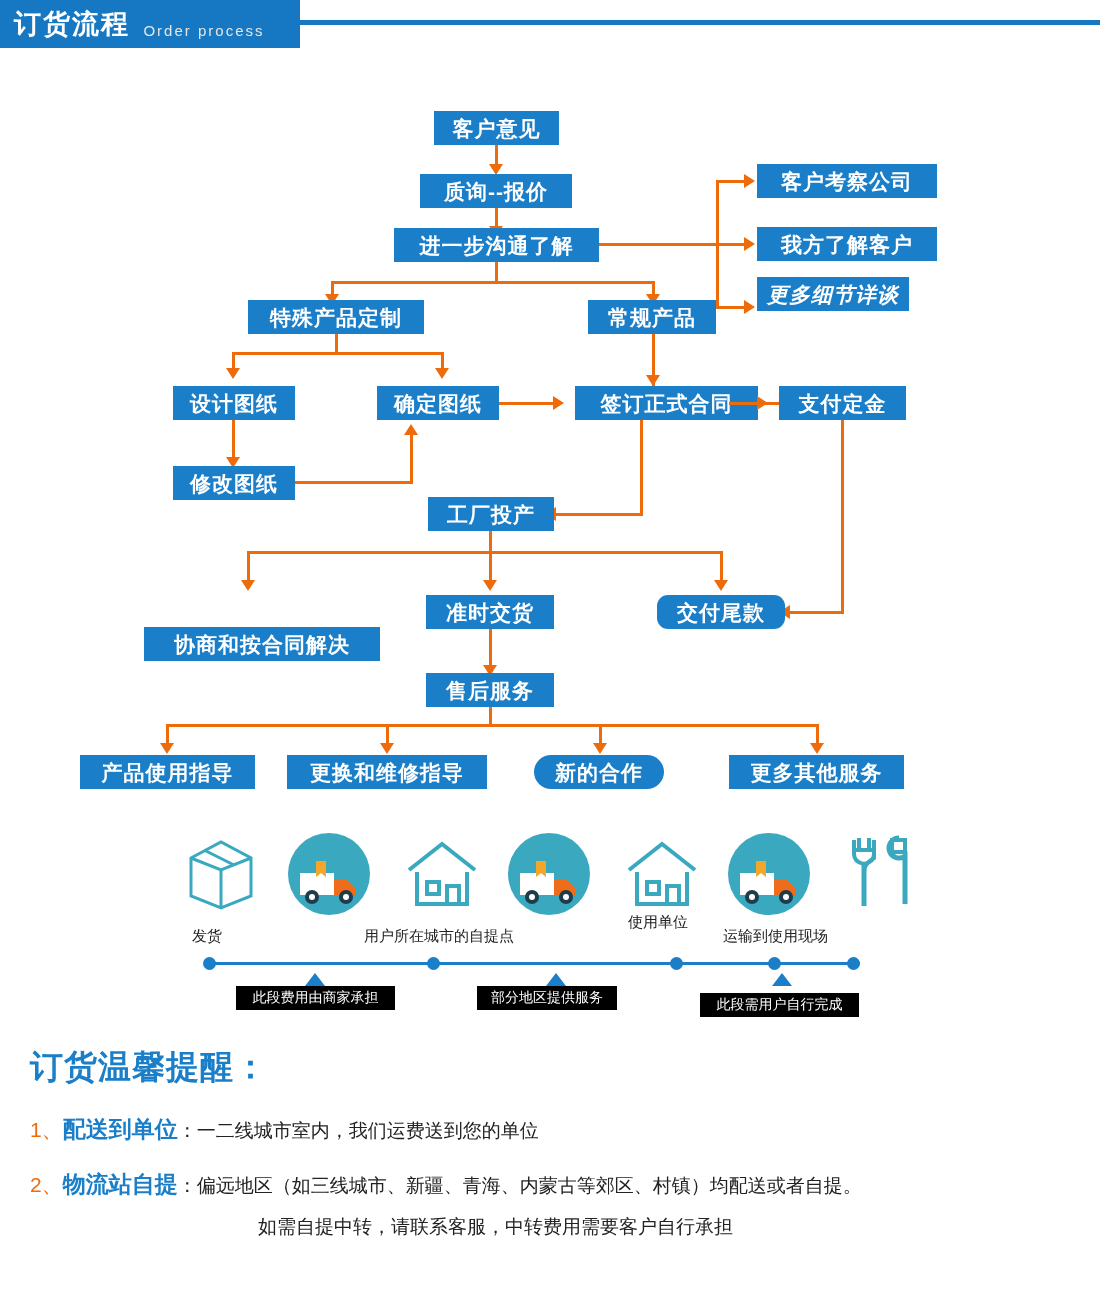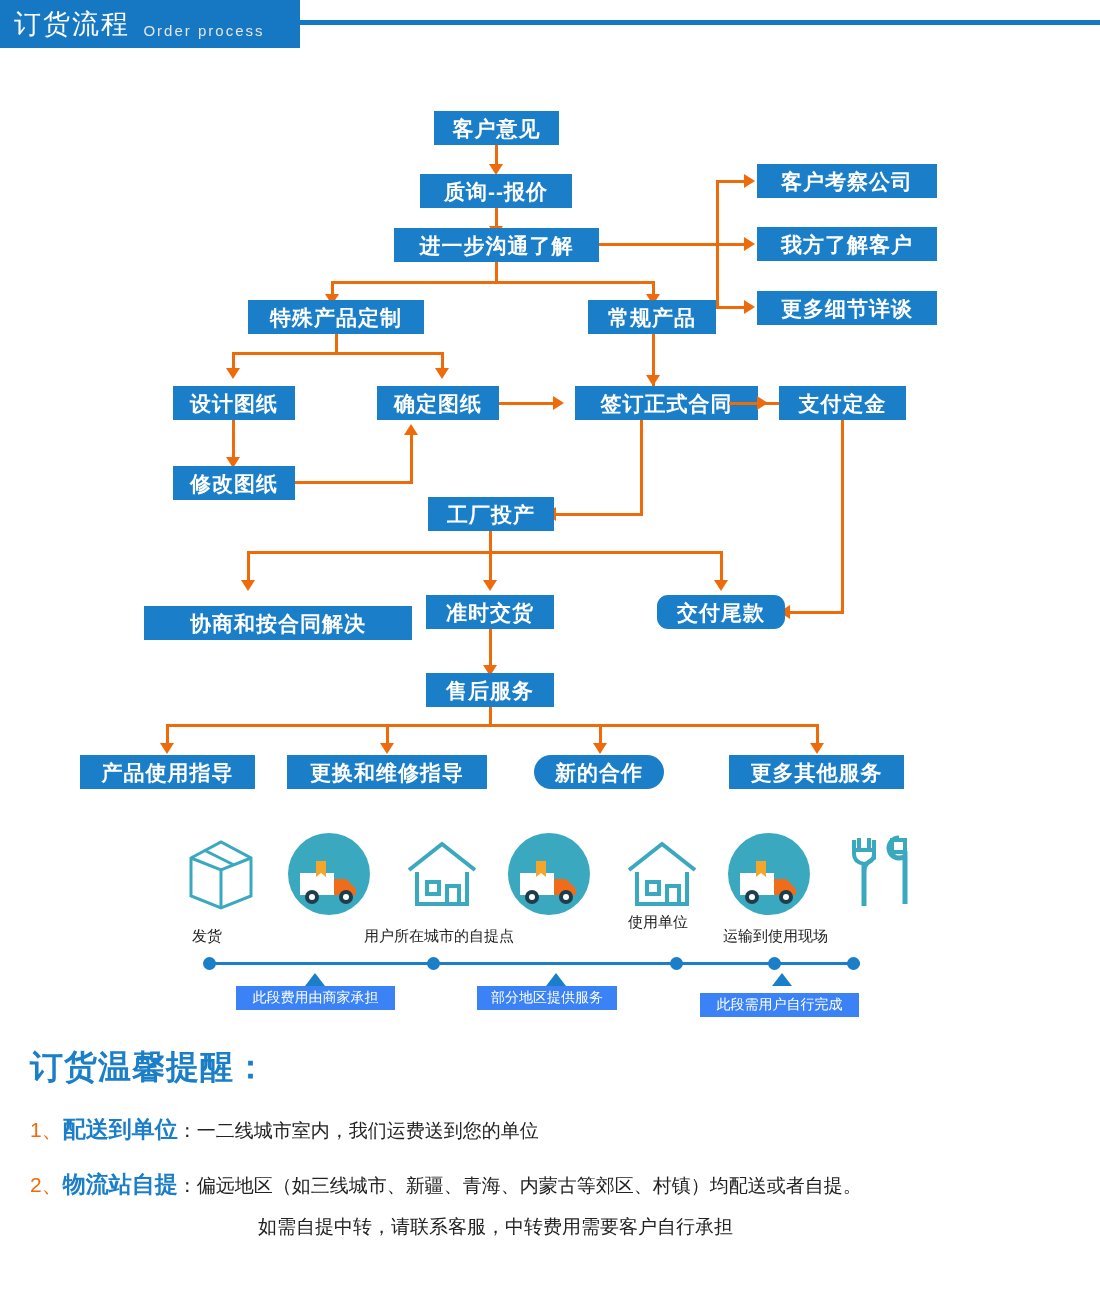--- a/index.html
+++ b/index.html
@@ -10,21 +10,21 @@
   }
   
   .header{position:absolute;left:0;top:0;width:1100px;height:56px;}
   .header-bar{position:absolute;left:0;top:20px;width:1100px;height:5px;background:#1678c2;}
   .header-tab{
     position:absolute;left:0;top:0;height:48px;width:300px;
     background:#1678c2;color:#fff;
     clip-path:polygon(0 0,300px 0,330px 48px,0 48px);
     box-sizing:border-box;padding:4px 0 0 14px;
   }
-  .header-tab .cn{font-size:27px;font-weight:normal;letter-spacing:2px;line-height:40px;display:inline-block;vertical-align:middle;}
+  .header-tab .cn{font-size:27px;font-weight:bold;letter-spacing:2px;line-height:40px;display:inline-block;vertical-align:middle;}
   .header-tab .en{font-size:15px;letter-spacing:2px;display:inline-block;vertical-align:middle;margin-left:9px;color:#e5e5e5;position:relative;top:6px;}
   
   .box{
     position:absolute;background:#1a7ec8;color:#fff;font-weight:bold;
     font-size:21px;line-height:1;display:flex;align-items:center;justify-content:center;
     white-space:nowrap;letter-spacing:1px;box-sizing:border-box;
   }
   .box.h{height:34px;}
   
   .ln{position:absolute;background:#ee6b0c;}
@@ -34,21 +34,21 @@
   .arw.down{border-left:7px solid transparent;border-right:7px solid transparent;border-top:11px solid #ee6b0c;}
   .arw.up{border-left:7px solid transparent;border-right:7px solid transparent;border-bottom:11px solid #ee6b0c;}
   .arw.right{border-top:7px solid transparent;border-bottom:7px solid transparent;border-left:11px solid #ee6b0c;}
   .arw.left{border-top:7px solid transparent;border-bottom:7px solid transparent;border-right:11px solid #ee6b0c;}
   
   .logi-caption{position:absolute;font-size:15px;color:#222;white-space:nowrap;}
   .circ{position:absolute;border-radius:50%;background:#3aa9bf;}
   .timeline{position:absolute;left:205px;top:962px;width:655px;height:3px;background:#1a7ec8;}
   .dot{position:absolute;width:13px;height:13px;border-radius:50%;background:#1a7ec8;top:957px;}
   .tag{
-    position:absolute;background:#3b82f6;color:#fff;font-size:14px;height:24px;
+    position:absolute;background:#000000;color:#fff;font-size:14px;height:24px;
     display:flex;align-items:center;justify-content:center;white-space:nowrap;padding:0 8px;box-sizing:border-box;
   }
   .tagtip{position:absolute;width:0;height:0;border-left:10px solid transparent;border-right:10px solid transparent;border-bottom:13px solid #1a7ec8;}
   
   .notes{position:absolute;left:30px;top:1045px;width:1040px;}
   .notes h2{margin:0;color:#1a7ec8;font-size:33px;font-weight:bold;letter-spacing:1px;}
   .note-row{margin-top:24px;font-size:19px;color:#222;}
   .note-row .num{color:#ee6b0c;font-size:21px;}
   .note-row .lead{color:#1a7ec8;font-size:23px;font-weight:bold;}
   .note-sub{margin-top:14px;margin-left:228px;font-size:19px;color:#222;}
@@ -80,21 +80,21 @@
   <div class="ln lnv" style="left:716px;top:180px;height:128px;"></div>
   <div class="ln lnh" style="left:716px;top:180px;width:30px;"></div>
   <div class="arw right" style="left:744px;top:174px;"></div>
   <div class="ln lnh" style="left:716px;top:243px;width:30px;"></div>
   <div class="arw right" style="left:744px;top:237px;"></div>
   <div class="ln lnh" style="left:716px;top:306px;width:30px;"></div>
   <div class="arw right" style="left:744px;top:300px;"></div>
 
   <div class="box h" style="left:757px;top:164px;width:180px;">客户考察公司</div>
   <div class="box h" style="left:757px;top:227px;width:180px;">我方了解客户</div>
-  <div class="box h" style="left:757px;top:291px;width:180px;">更多细节详谈</div>
+  <div class="box h" style="left:757px;top:277px;width:152px;font-style:italic;">更多细节详谈</div>
 
   <div class="ln lnv" style="left:495px;top:262px;height:19px;"></div>
   <div class="ln lnh" style="left:331px;top:281px;width:324px;"></div>
   <div class="ln lnv" style="left:331px;top:281px;height:16px;"></div>
   <div class="arw down" style="left:325px;top:294px;"></div>
   <div class="ln lnv" style="left:652px;top:281px;height:16px;"></div>
   <div class="arw down" style="left:646px;top:294px;"></div>
 
   <div class="box h" style="left:248px;top:300px;width:176px;">特殊产品定制</div>
   <div class="box h" style="left:588px;top:300px;width:128px;">常规产品</div>
@@ -141,21 +141,21 @@
 
   <div class="ln lnv" style="left:489px;top:531px;height:20px;"></div>
   <div class="ln lnh" style="left:247px;top:551px;width:476px;"></div>
   <div class="ln lnv" style="left:247px;top:551px;height:32px;"></div>
   <div class="arw down" style="left:241px;top:580px;"></div>
   <div class="ln lnv" style="left:489px;top:551px;height:32px;"></div>
   <div class="arw down" style="left:483px;top:580px;"></div>
   <div class="ln lnv" style="left:720px;top:551px;height:32px;"></div>
   <div class="arw down" style="left:714px;top:580px;"></div>
 
-  <div class="box h" style="left:144px;top:606px;width:268px;">协商和按合同解决</div>
+  <div class="box h" style="left:144px;top:627px;width:236px;">协商和按合同解决</div>
   <div class="box h" style="left:426px;top:595px;width:128px;">准时交货</div>
   <div class="box h" style="left:657px;top:595px;width:128px;border-radius:11px;">交付尾款</div>
 
   <div class="ln lnv" style="left:489px;top:629px;height:42px;"></div>
   <div class="arw down" style="left:483px;top:665px;"></div>
 
   <div class="box h" style="left:426px;top:673px;width:128px;">售后服务</div>
 
   <div class="ln lnv" style="left:489px;top:707px;height:17px;"></div>
   <div class="ln lnh" style="left:166px;top:724px;width:650px;"></div>

